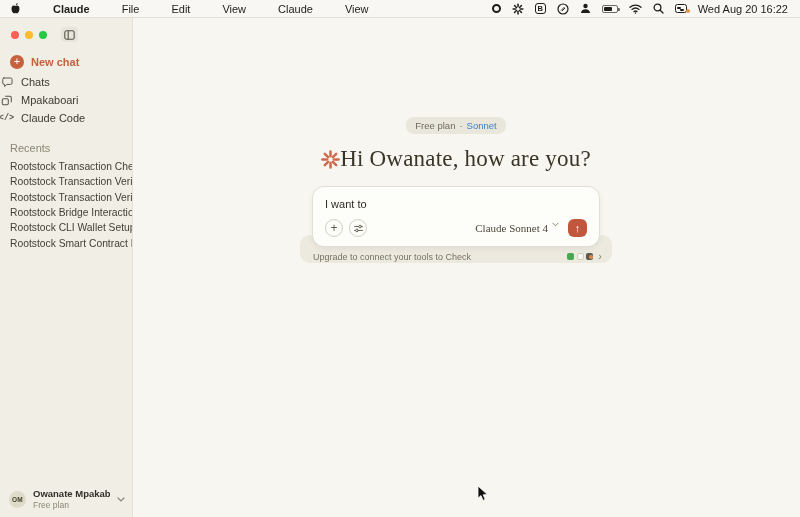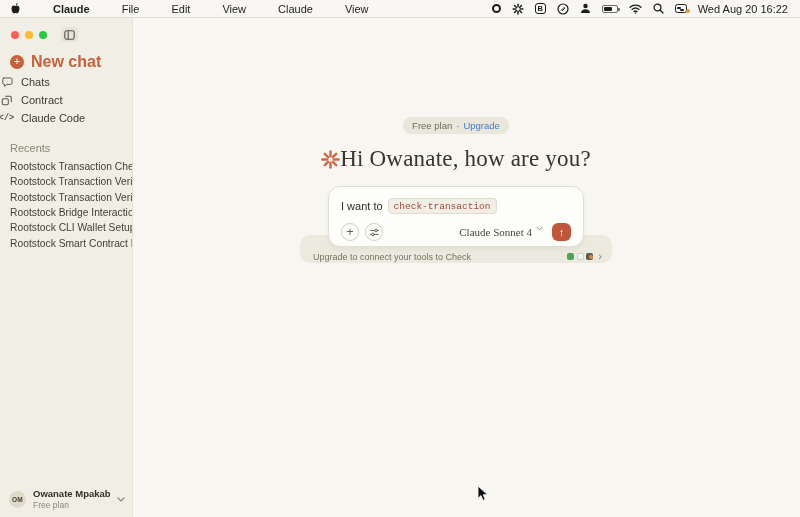--- a/index.html
+++ b/index.html
@@ -42,21 +42,21 @@
     background:#F0EEE5; border-right:1px solid #E4E1D7; flex:0 0 133px;
   }
   .win-controls { display:flex; align-items:center; padding:9px 0 0 11px; height:24px; }
   .tl { width:8px; height:8px; border-radius:50%; margin-right:6px; }
   .tl.red { background:#FF5F57; } .tl.yellow { background:#FEBC2E; } .tl.green { background:#28C840; }
   .sb-toggle { margin-left:8px; width:17px; height:15px; border-radius:4px; background:#E7E4DA;
                display:flex; align-items:center; justify-content:center; }
   .newchat { display:flex; align-items:center; gap:7px; margin:12px 0 0 10px; height:16px; cursor:pointer; }
   .newchat-circle { width:14px; height:14px; border-radius:50%; background:#C6613C; color:#fff;
                     display:flex; align-items:center; justify-content:center; font-size:11px; line-height:1; padding-bottom:1px; }
-  .newchat-label { color:#C6613C; font-weight:700; font-size:16px; }
+  .newchat-label { color:#C6613C; font-weight:700; font-size:11px; }
   .sb-nav { margin-top:4px; }
   .sb-nav-item { display:flex; align-items:center; gap:8px; height:16px; margin-top:2px;
                  font-size:11px; color:#3D3A2F; cursor:pointer; }
   .sb-nav-item .ic { width:13px; display:flex; justify-content:center; color:#57544A; }
   .code-glyph { font-family:"Liberation Mono", monospace; font-size:8.5px; font-weight:700; color:#57544A; }
   .recents-label { margin:16px 0 0 10px; font-size:11px; color:#8A8774; }
   .recents { margin-top:5px; }
   .recent-item { height:15.3px; padding-left:10px; font-size:10.3px; color:#444136;
                  white-space:nowrap; overflow:hidden; cursor:pointer; display:flex; align-items:center; }
   .account { position:absolute; left:9px; right:7px; bottom:7px; display:flex; align-items:center; gap:7px; cursor:pointer; }
@@ -68,21 +68,21 @@
 
   
   .main { position:relative; flex:1; background:#F7F6F0; }
   .center-col { position:absolute; left:167px; top:99px; width:312px;
                 display:flex; flex-direction:column; align-items:center; }
   .plan-pill { display:flex; align-items:center; gap:4px; background:#E9E6DC; border-radius:8px;
                padding:3px 9px; font-size:9.5px; color:#6F6B5C; }
   .plan-pill .upg { color:#3D7FCC; cursor:pointer; }
   .greeting-row { display:flex; align-items:center; gap:0; margin-top:12px; }
   .greeting { font-family:"Liberation Serif", serif; font-size:23px; color:#393528; letter-spacing:.2px; }
-  .composer-card { position:relative; z-index:2; margin-top:14px; width:256px; height:61px;
+  .composer-card { position:relative; z-index:2; margin-top:14px; width:288px; height:61px;
                    background:#FDFDFA; border:1px solid #E2DFD4; border-radius:12px;
                    box-shadow:0 2px 5px rgba(60,55,40,.06); padding:11px 12px 9px; cursor:text; }
   .composer-text { display:flex; align-items:center; gap:5px; font-size:11px; color:#2F2D25; }
   .cmd-chip { font-family:"Liberation Mono", monospace; font-size:9.5px; color:#9E4A38;
               background:#F0EEE5; border:1px solid #E0DCD0; border-radius:4px; padding:1.5px 5px; }
   .composer-row { display:flex; align-items:center; margin-top:9px; }
   .round-btn { width:18px; height:18px; border:1px solid #D3D0C4; border-radius:50%; background:#FDFDFA;
                display:flex; align-items:center; justify-content:center; color:#5F5C50; font-size:12px;
                cursor:pointer; }
   .round-btn + .round-btn { margin-left:6px; }
@@ -211,21 +211,21 @@
           </span>
           <span>Chats</span>
         </div>
         <div class="sb-nav-item">
           <span class="ic">
             <svg width="12" height="12" viewBox="0 0 14 14" fill="none" stroke="#57544A" stroke-width="1.2">
               <rect x="1.5" y="5.5" width="7" height="7" rx="1.4"></rect>
               <path d="M5 2.5 h5.5 a1.5 1.5 0 0 1 1.5 1.5 v5.5"></path>
             </svg>
           </span>
-          <span>Contract</span>
+          <span>Mpakaboari</span>
         </div>
         <div class="sb-nav-item">
           <span class="ic">
             <span class="code-glyph">&lt;/&gt;</span>
           </span>
           <span>Claude Code</span>
         </div>
       </div>
 
       <div class="recents-label">Recents</div>
@@ -249,41 +249,40 @@
           </svg>
       </div>
     </div>
 
     <div class="main">
       <div class="center-col">
 
         <div class="plan-pill">
           <span>Free plan</span>
           <span>·</span>
-          <span class="upg">Upgrade</span>
+          <span class="upg">Sonnet</span>
         </div>
 
         <div class="greeting-row">
           <svg width="19" height="19" viewBox="0 0 16 16" stroke="#D0694B" stroke-width="2.1" stroke-linecap="round">
             <line x1="8" y1="1.2" x2="8" y2="5.2"></line>
               <line x1="8" y1="10.8" x2="8" y2="14.8"></line>
             <line x1="1.2" y1="8" x2="5.2" y2="8"></line>
               <line x1="10.8" y1="8" x2="14.8" y2="8"></line>
             <line x1="3.2" y1="3.2" x2="6" y2="6"></line>
               <line x1="10" y1="10" x2="12.8" y2="12.8"></line>
             <line x1="12.8" y1="3.2" x2="10" y2="6"></line>
               <line x1="6" y1="10" x2="3.2" y2="12.8"></line>
           </svg>
           <span class="greeting">Hi Owanate, how are you?</span>
         </div>
 
         <div class="composer-card">
           <div class="composer-text">
             <span>I want to</span>
-            <span class="cmd-chip">check-transaction</span>
           </div>
           <div class="composer-row">
             <span class="round-btn">
               <span>+</span>
             </span>
             <span class="round-btn">
               <svg width="11" height="11" viewBox="0 0 14 14" fill="none" stroke="#5F5C50" stroke-width="1.2" stroke-linecap="round">
                 <line x1="2" y1="4.5" x2="12" y2="4.5"></line>
                   <circle cx="9" cy="4.5" r="1.7" fill="#FDFDFA"></circle>
                 <line x1="2" y1="9.5" x2="12" y2="9.5"></line>

